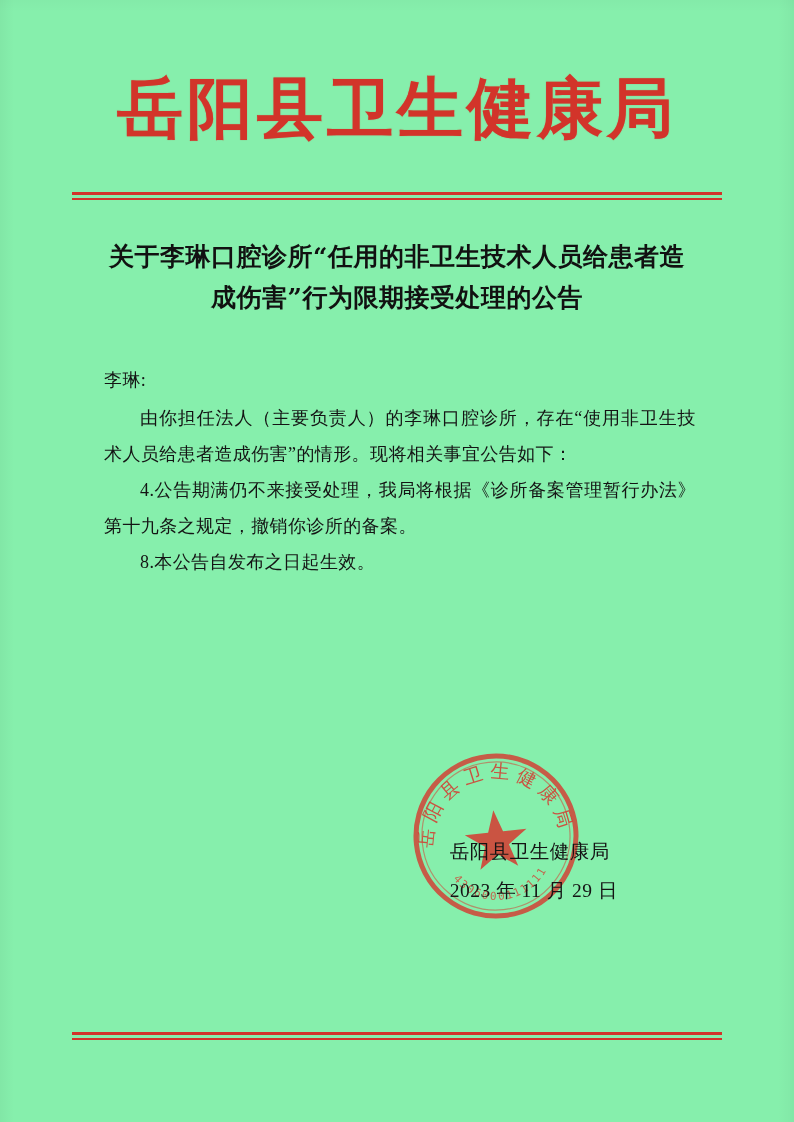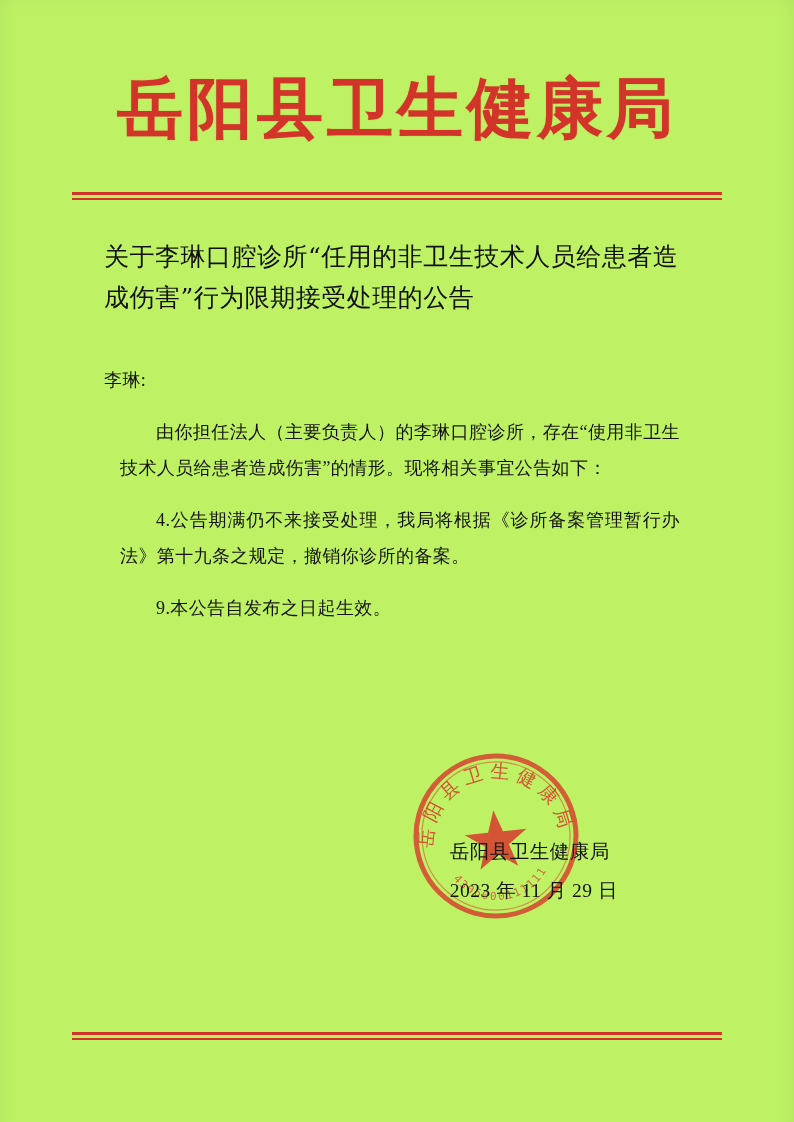--- a/index.html
+++ b/index.html
@@ -11,21 +11,21 @@
     height: 1122px;
     background: #ffffff;
     font-family: "Liberation Serif", "DejaVu Serif", serif;
     color: #000;
     position: relative;
     overflow: hidden;
   }
   .page {
     position: absolute;
     inset: 0;
-    background: #bef264;
+    background: #86efac;
   }
   
   .page::before {
     content: "";
     position: absolute;
     inset: 0;
     background:
       linear-gradient(90deg, rgba(0,0,0,0.035) 0px, rgba(0,0,0,0.0) 14px),
       linear-gradient(270deg, rgba(0,0,0,0.03) 0px, rgba(0,0,0,0.0) 16px),
       linear-gradient(180deg, rgba(0,0,0,0.02) 0px, rgba(0,0,0,0.0) 12px);
@@ -66,44 +66,44 @@
     background: #d2342a;
   }
   #rule-top { top: 192px; }
   #rule-bottom { top: 1032px; }
 
   .doc-title {
     position: absolute;
     top: 236px;
     left: 104px;
     right: 104px;
-    text-align: left;
+    text-align: center;
     font-family: "DejaVu Serif", "Liberation Serif", serif;
-    font-weight: normal;
+    font-weight: bold;
     font-size: 25px;
     line-height: 1.65;
     color: #111;
     letter-spacing: 0.5px;
   }
 
   .body-block {
     position: absolute;
     top: 362px;
     left: 104px;
     right: 98px;
     font-size: 18px;
     line-height: 2.0;
     color: #141414;
     letter-spacing: 0.4px;
   }
   .salutation {
     margin: 0 0 2px 0;
   }
   .para {
-    margin: 16px;
+    margin: 0;
     text-indent: 2em;
     text-align: justify;
   }
 
   .sign-block {
     position: absolute;
     top: 832px;
     right: 176px;
     text-align: left;
     font-size: 19.5px;
@@ -141,21 +141,21 @@
     <div class="gap"></div>
     <div class="thin"></div>
   </div>
 
   <div class="doc-title">关于李琳口腔诊所“任用的非卫生技术人员给患者造成伤害”行为限期接受处理的公告</div>
 
   <div class="body-block">
     <p class="salutation">李琳:</p>
     <p class="para">由你担任法人（主要负责人）的李琳口腔诊所，存在“使用非卫生技术人员给患者造成伤害”的情形。现将相关事宜公告如下：</p>
     <p class="para">4.公告期满仍不来接受处理，我局将根据《诊所备案管理暂行办法》第十九条之规定，撤销你诊所的备案。</p>
-    <p class="para">9.本公告自发布之日起生效。</p>
+    <p class="para">8.本公告自发布之日起生效。</p>
   </div>
 
   <div class="seal">
     <svg width="176" height="176" viewBox="0 0 176 176" aria-hidden="true">
       <g transform="rotate(-6 88 88)">
         <circle cx="88" cy="88" r="80" fill="none" stroke="#d8342c" stroke-width="5" opacity="0.85"></circle>
         <circle cx="88" cy="88" r="74" fill="none" stroke="#d8342c" stroke-width="1.2" opacity="0.55"></circle>
         <polygon points="88,62 95.5,84 119,84 100,97.5 107,120 88,106.5 69,120 76,97.5 57,84 80.5,84" fill="#d8342c" opacity="0.9"></polygon>
         <path id="sealArcTop" d="M 24 94 A 64 64 0 0 1 152 94" fill="none"></path>
         <text font-family="'DejaVu Serif','Liberation Serif',serif" font-size="19" fill="#d8342c" opacity="0.9" letter-spacing="6">

